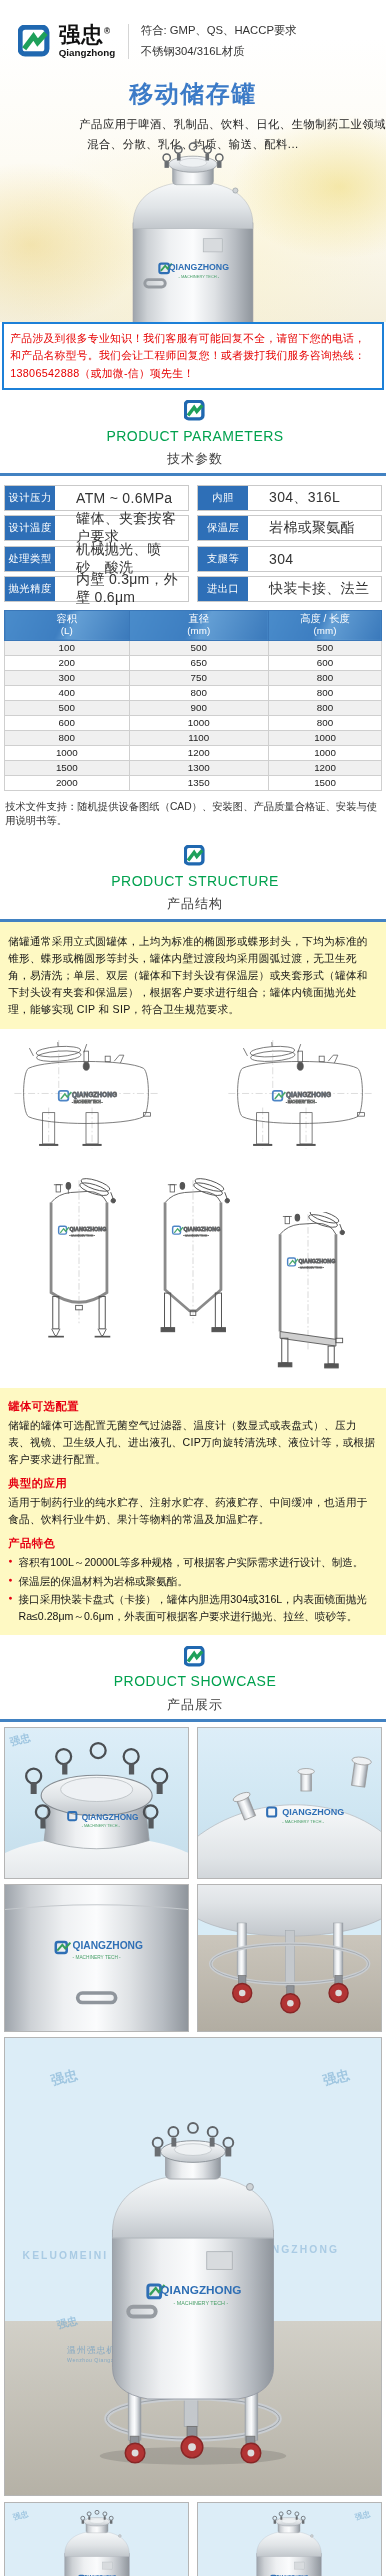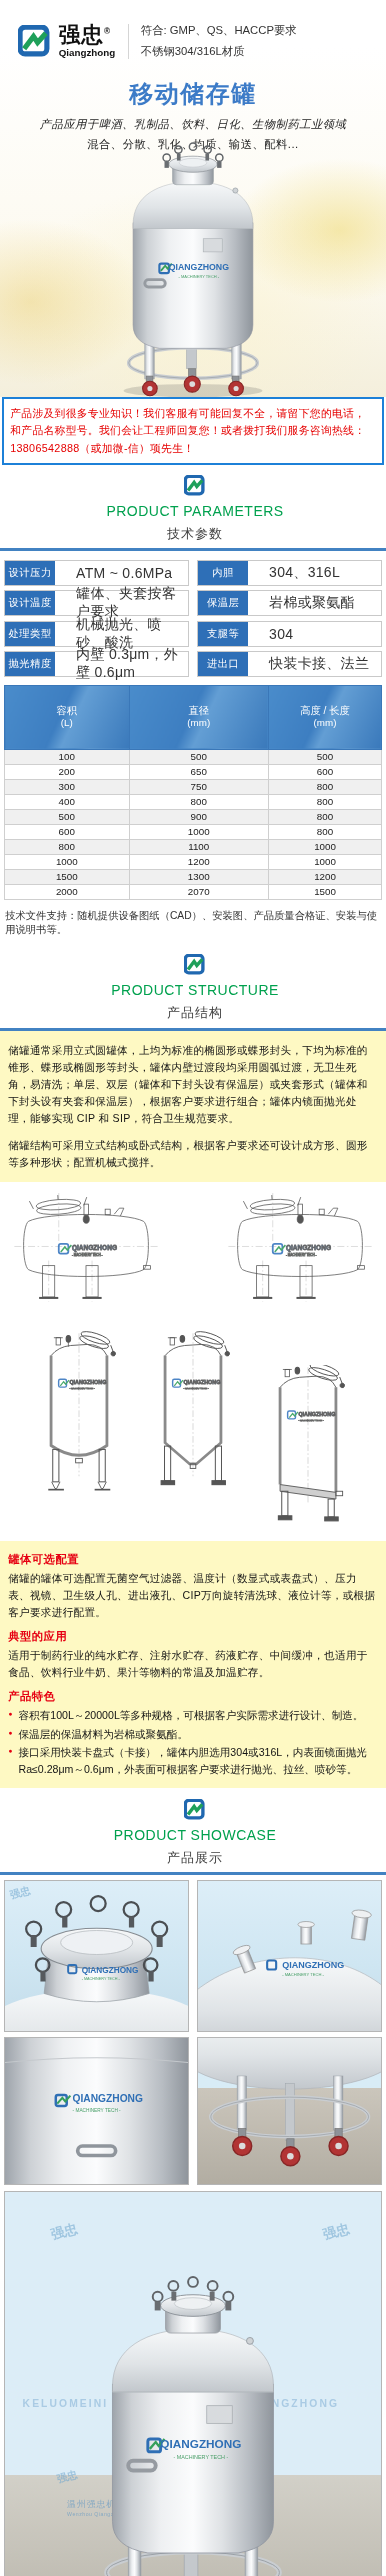--- a/index.html
+++ b/index.html
@@ -3,36 +3,36 @@
 <meta charset="utf-8">
 <style>
   * { box-sizing: border-box; margin: 0; padding: 0; }
   html,body { width: 386px; }
   body {
     font-family: "Liberation Sans", "DejaVu Sans", sans-serif;
     background: #ffffff; color: #222; overflow: hidden; height: 2638px; position: relative;
   }
   
   .hero {
-    height: 397px; position: relative; overflow: hidden;
+    height: 322px; position: relative; overflow: hidden;
     background:
       radial-gradient(155px 103px at 88% 58%, rgba(238,216,110,.55), transparent 70%),
       radial-gradient(165px 118px at 8% 76%, rgba(233,204,105,.45), transparent 70%),
       radial-gradient(247px 170px at 50% 80%, rgba(250,242,205,.65), transparent 78%),
       linear-gradient(#ffffff 0 12%, #fcf9ee 70%, #f4efdc 100%);
   }
   .brand-row { display: flex; align-items: center; gap: 8.2px; padding: 19.6px 0 0 17.5px; }
   .brand-mark { width: 33px; height: 33px; flex: 0 0 auto; }
   .brand-txt .cn { font-size: 21.6px; font-weight: bold; color: #111; letter-spacing: 1px; line-height: 1; }
   .brand-txt .cn sup { font-size: 8.2px; }
   .brand-txt .en { font-size: 9.8px; font-weight: bold; color: #111; margin-top: 2.1px; }
   .brand-divider { width: 1px; height: 35px; background: #d5d5d5; margin: 0 4.1px; }
   .claims { font-size: 11.3px; color: #333; line-height: 1.9; }
   .hero-title { text-align: center; margin-top: 15.5px; font-size: 24px; font-weight: bold; color: #3c7bc7; letter-spacing: 1.5px; }
-  .hero-sub { text-align: center; font-size: 11.3px; color: #222; margin-top: 7.2px; letter-spacing: 0.5px; font-style: italic; }
+  .hero-sub { text-align: right; font-size: 11.3px; color: #222; margin-top: 7.2px; letter-spacing: 0.5px; }
   .hero-sub2 { text-align: center; font-size: 11.3px; color: #222; margin-top: 5.2px; letter-spacing: 0.5px; }
   .hero-tank { position: absolute; left: 50%; transform: translateX(-50%); top: 135px; }
   
   .notice {
     margin: 0 2px; border: 2.1px solid #1c80d8; background: #fff;
     padding: 5.7px 6.2px; font-size: 10.8px; color: #e60000; line-height: 1.62; letter-spacing: 0.3px;
   }
   
   .sec-head { display: flex; align-items: center; gap: 6.2px; padding: 10.3px 0 5.2px 4.1px; background: #fff; flex-direction: column; }
   .sec-icon { width: 21.6px; height: 21.6px; flex: 0 0 auto; }
@@ -41,21 +41,21 @@
   .sec-bar { height: 3.1px; background: #4282c2; }
   
   .param-grid { margin: 8.2px 4.1px 0; display: grid; grid-template-columns: 1fr 1fr; column-gap: 8.2px; row-gap: 4.6px; }
   .param { display: flex; border: 0.5px solid #c9c9c9; height: 26px; background: #fff; }
   .param .lab { width: 50px; background: #2e6fb7; color: #fff; font-size: 10.3px; display: flex; align-items: center; justify-content: center; letter-spacing: 0.5px; }
   .param .val { flex: 1; display: flex; align-items: center; padding-left: 21px; font-size: 14px; color: #333; letter-spacing: 0.3px; }
   
   table.size { width: 378px; margin: 7.2px 4.1px 0; border-collapse: collapse; }
   table.size th {
     background: linear-gradient(115deg, #4a8ccb 0%, #3d7ec1 45%, #639ed4 55%, #3a79bb 100%);
-    color: #fff; font-weight: normal; font-size: 10.3px; padding: 19px 0; line-height: 1.25; border: 0.5px solid #3a77b8;
+    color: #fff; font-weight: normal; font-size: 10.3px; padding: 2px 0; line-height: 1.25; border: 0.5px solid #3a77b8;
   }
   table.size th .u { display: block; font-size: 9.8px; }
   table.size td { border: 0.5px solid #cfcfcf; text-align: center; font-size: 9.8px; color: #222; height: 15px; }
   table.size tr:nth-child(odd) td { background: #f0f0f0; }
   .col1 { width: 33%; } .col2 { width: 37%; } .col3 { width: 30%; }
   .support-note { margin: 9.3px 5.2px 7.2px; font-size: 10.3px; color: #333; }
   
   .graybox { background: #fef9c3; padding: 11.3px 8.2px; }
   .graybox p { font-size: 10.6px; color: #141414; line-height: 1.6; letter-spacing: 0.3px; }
   .graybox p + p { margin-top: 10.3px; }
@@ -457,21 +457,21 @@
           <td>1200</td>
           <td>1000</td>
         </tr>
         <tr>
           <td>1500</td>
           <td>1300</td>
           <td>1200</td>
         </tr>
         <tr>
           <td>2000</td>
-          <td>2070</td>
+          <td>1350</td>
           <td>1500</td>
         </tr>
       </tbody>
   </table>
 
   <div class="support-note">技术文件支持：随机提供设备图纸（CAD）、安装图、产品质量合格证、安装与使用说明书等。</div>
 </div>
 
 <div>
   <div class="sec-head">
@@ -479,21 +479,20 @@
       <rect x="4" y="4" width="52" height="52" rx="10" fill="none" stroke="#2068b0" stroke-width="10"></rect>
       <path d="M12,46 L30,22 L38,34 L54,16" stroke="#1fa05a" stroke-width="10" fill="none"></path>
     </svg>
     <span class="sec-en">PRODUCT STRUCTURE</span>
     <span class="sec-cn">产品结构</span>
   </div>
   <div class="sec-bar"></div>
 
   <div class="graybox">
     <p>储罐通常采用立式圆罐体，上均为标准的椭圆形或蝶形封头，下均为标准的锥形、蝶形或椭圆形等封头，罐体内壁过渡段均采用圆弧过渡，无卫生死角，易清洗；单层、双层（罐体和下封头设有保温层）或夹套形式（罐体和下封头设有夹套和保温层），根据客户要求进行组合；罐体内镜面抛光处理，能够实现 CIP 和 SIP，符合卫生规范要求。</p>
-    <p>储罐结构可采用立式结构或卧式结构，根据客户要求还可设计成方形、圆形等多种形状；配置机械式搅拌。</p>
   </div>
 
   <div class="drawings">
     <div class="draw-row1">
       <svg width="152" height="116" viewBox="0 0 300 230">
           <use href="#draw-h"></use>
         </svg>
       <svg width="152" height="116" viewBox="0 0 300 230">
           <use href="#draw-h"></use>
         </svg>
@@ -557,21 +556,21 @@
     <div class="ph h287 bg-floor">
       <svg class="fill" viewBox="0 0 260 200" preserveAspectRatio="xMidYMid slice">
           <use href="#tank-base"></use>
         </svg>
     </div>
 
     <div class="ph big bg-wall">
       <span class="wm wm-logo" style="left:46px;top:31px;transform:rotate(-14deg);font-size:13.4px;">强忠</span>
       <span class="wm wm-logo" style="right:31px;top:31px;transform:rotate(-14deg);font-size:13.4px;">强忠</span>
       <span class="wm wm-logo" style="left:52px;top:278px;transform:rotate(-14deg);">强忠</span>
-      <span class="wm wm-band-b" style="left:17.5px;top:206px;">KELUOMEINI</span>
+      <span class="wm wm-band-b" style="left:17.5px;top:212px;">KELUOMEINI</span>
       <span class="wm wm-band-b" style="left:155px;top:206px;">克罗美尼</span>
       <span class="wm wm-band-b" style="left:242px;top:206px;">QIANGZHONG</span>
       <span class="wm wm-co" style="left:62px;top:307px;">
         <span>温州强忠机械科技有限公司</span><small>Wenzhou Qiangzhong Machinery Technology Co.,Ltd</small>
       </span>
       <svg class="tank-center" style="bottom:29px;" width="216" height="354" viewBox="0 0 220 360">
           <use href="#tank-full"></use>
         </svg>
     </div>
 

